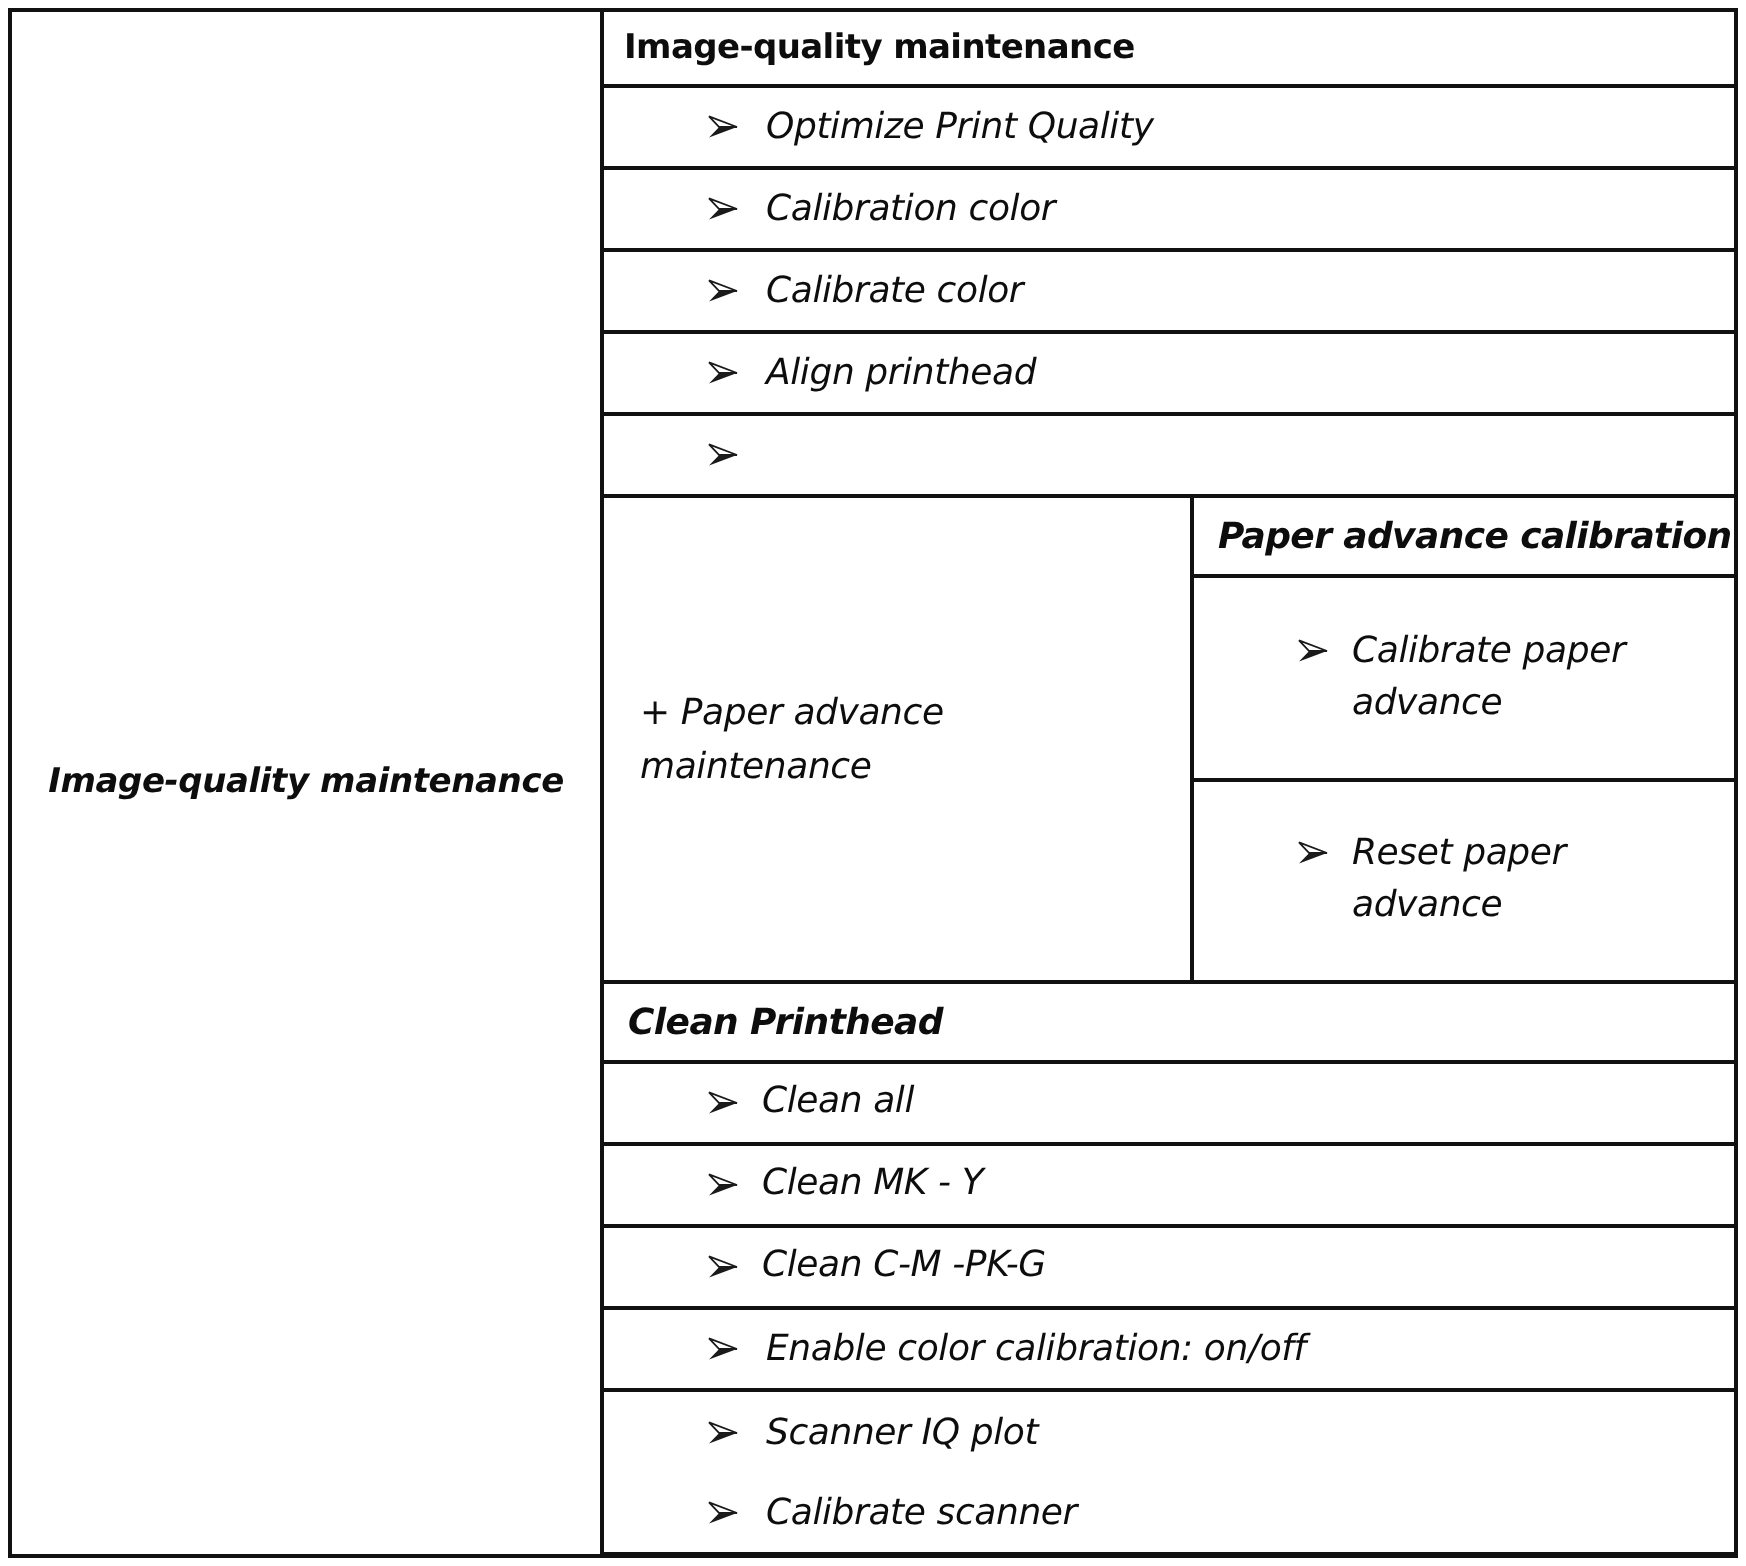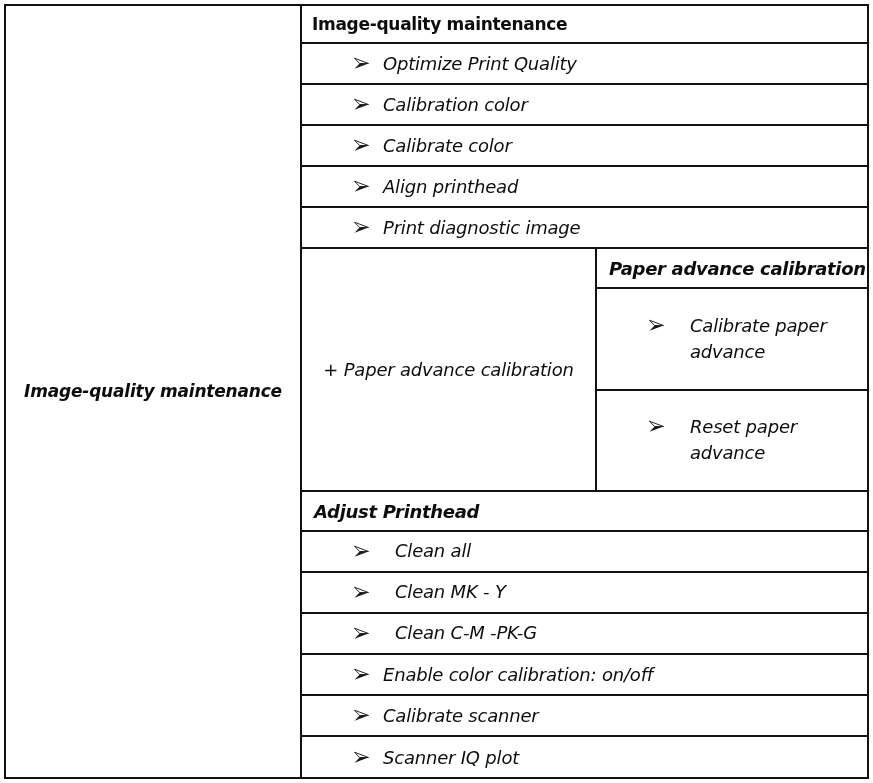--- a/index.html
+++ b/index.html
@@ -174,21 +174,21 @@
     align-items: center;
     padding-left: 50px;
     min-width: 0;
   }
   .sub-row.last { border-bottom: none; }
   .sub-row.tall { flex: 1 1 auto; }
 
   .sub-inner {
     display: flex;
     align-items: flex-start;
-    gap: 24px;
+    gap: 10px;
   }
   .sub-inner.center { align-items: center; }
   .sub-inner .bullet { margin-top: 3px; }
   .sub-inner.center .bullet { margin-top: 0; }
   .sub-text {
     font-family: "DejaVu Sans", sans-serif;
     font-style: italic;
     font-size: 18px;
     letter-spacing: -0.2px;
     color: #0d0d0d;
@@ -263,27 +263,26 @@
       </div>
 
       <div class="row leaf">
         <div class="leaf-inner">
           <span class="bullet">
             <svg width="19" height="19" viewBox="0 0 19 19" aria-hidden="true">
               <path d="M2.5 4.2 L16.5 9.5 L2.5 14.8 L7.6 9.5 Z" fill="#1a1a1a"></path>
               <path d="M2.5 4.2 L16.5 9.5 L7.6 9.5 Z" fill="#ffffff" stroke="#1a1a1a" stroke-width="0.9"></path>
             </svg>
           </span>
-          <span class="leaf-text">Print diagnostic image</span>
         </div>
       </div>
 
       <div class="group" style="flex:0 0 243px;height:243px;">
         <div class="group-title-cell">
-          <div class="group-title">+ Paper advance calibration</div>
+          <div class="group-title">+ Paper advance maintenance</div>
         </div>
         <div class="subtable">
           <div class="sub-header">
             <span>Paper advance calibration</span>
           </div>
           <div class="sub-row tall">
             <div class="sub-inner">
               <span class="bullet">
                 <svg width="19" height="19" viewBox="0 0 19 19" aria-hidden="true">
                   <path d="M2.5 4.2 L16.5 9.5 L2.5 14.8 L7.6 9.5 Z" fill="#1a1a1a"></path>
@@ -303,21 +302,21 @@
               </span>
               <span class="sub-text"> Reset paper advance</span>
             </div>
           </div>
         </div>
       </div>
 
       <div class="group" style="flex:0 0 163px;height:163px;">
         <div class="subtable">
           <div class="sub-header">
-            <span>Adjust Printhead</span>
+            <span>Clean Printhead</span>
           </div>
           <div class="sub-row tall">
             <div class="sub-inner center">
               <span class="bullet">
                 <svg width="19" height="19" viewBox="0 0 19 19" aria-hidden="true">
                   <path d="M2.5 4.2 L16.5 9.5 L2.5 14.8 L7.6 9.5 Z" fill="#1a1a1a"></path>
                   <path d="M2.5 4.2 L16.5 9.5 L7.6 9.5 Z" fill="#ffffff" stroke="#1a1a1a" stroke-width="0.9"></path>
                 </svg>
               </span>
               <span class="sub-text nowrap">Clean all</span>
@@ -353,39 +352,39 @@
           <span class="bullet">
             <svg width="19" height="19" viewBox="0 0 19 19" aria-hidden="true">
               <path d="M2.5 4.2 L16.5 9.5 L2.5 14.8 L7.6 9.5 Z" fill="#1a1a1a"></path>
               <path d="M2.5 4.2 L16.5 9.5 L7.6 9.5 Z" fill="#ffffff" stroke="#1a1a1a" stroke-width="0.9"></path>
             </svg>
           </span>
           <span class="leaf-text">Enable color calibration: on/off</span>
         </div>
       </div>
 
+      <div class="row leaf last">
+        <div class="leaf-inner">
+          <span class="bullet">
+            <svg width="19" height="19" viewBox="0 0 19 19" aria-hidden="true">
+              <path d="M2.5 4.2 L16.5 9.5 L2.5 14.8 L7.6 9.5 Z" fill="#1a1a1a"></path>
+              <path d="M2.5 4.2 L16.5 9.5 L7.6 9.5 Z" fill="#ffffff" stroke="#1a1a1a" stroke-width="0.9"></path>
+            </svg>
+          </span>
+          <span class="leaf-text">Scanner IQ plot</span>
+        </div>
+      </div>
+
       <div class="row leaf">
         <div class="leaf-inner">
           <span class="bullet">
             <svg width="19" height="19" viewBox="0 0 19 19" aria-hidden="true">
               <path d="M2.5 4.2 L16.5 9.5 L2.5 14.8 L7.6 9.5 Z" fill="#1a1a1a"></path>
               <path d="M2.5 4.2 L16.5 9.5 L7.6 9.5 Z" fill="#ffffff" stroke="#1a1a1a" stroke-width="0.9"></path>
             </svg>
           </span>
           <span class="leaf-text">Calibrate scanner</span>
-        </div>
-      </div>
-
-      <div class="row leaf last">
-        <div class="leaf-inner">
-          <span class="bullet">
-            <svg width="19" height="19" viewBox="0 0 19 19" aria-hidden="true">
-              <path d="M2.5 4.2 L16.5 9.5 L2.5 14.8 L7.6 9.5 Z" fill="#1a1a1a"></path>
-              <path d="M2.5 4.2 L16.5 9.5 L7.6 9.5 Z" fill="#ffffff" stroke="#1a1a1a" stroke-width="0.9"></path>
-            </svg>
-          </span>
-          <span class="leaf-text">Scanner IQ plot</span>
         </div>
       </div>
 
     </div>
   </div>
 </div>
 
 </body></html>

